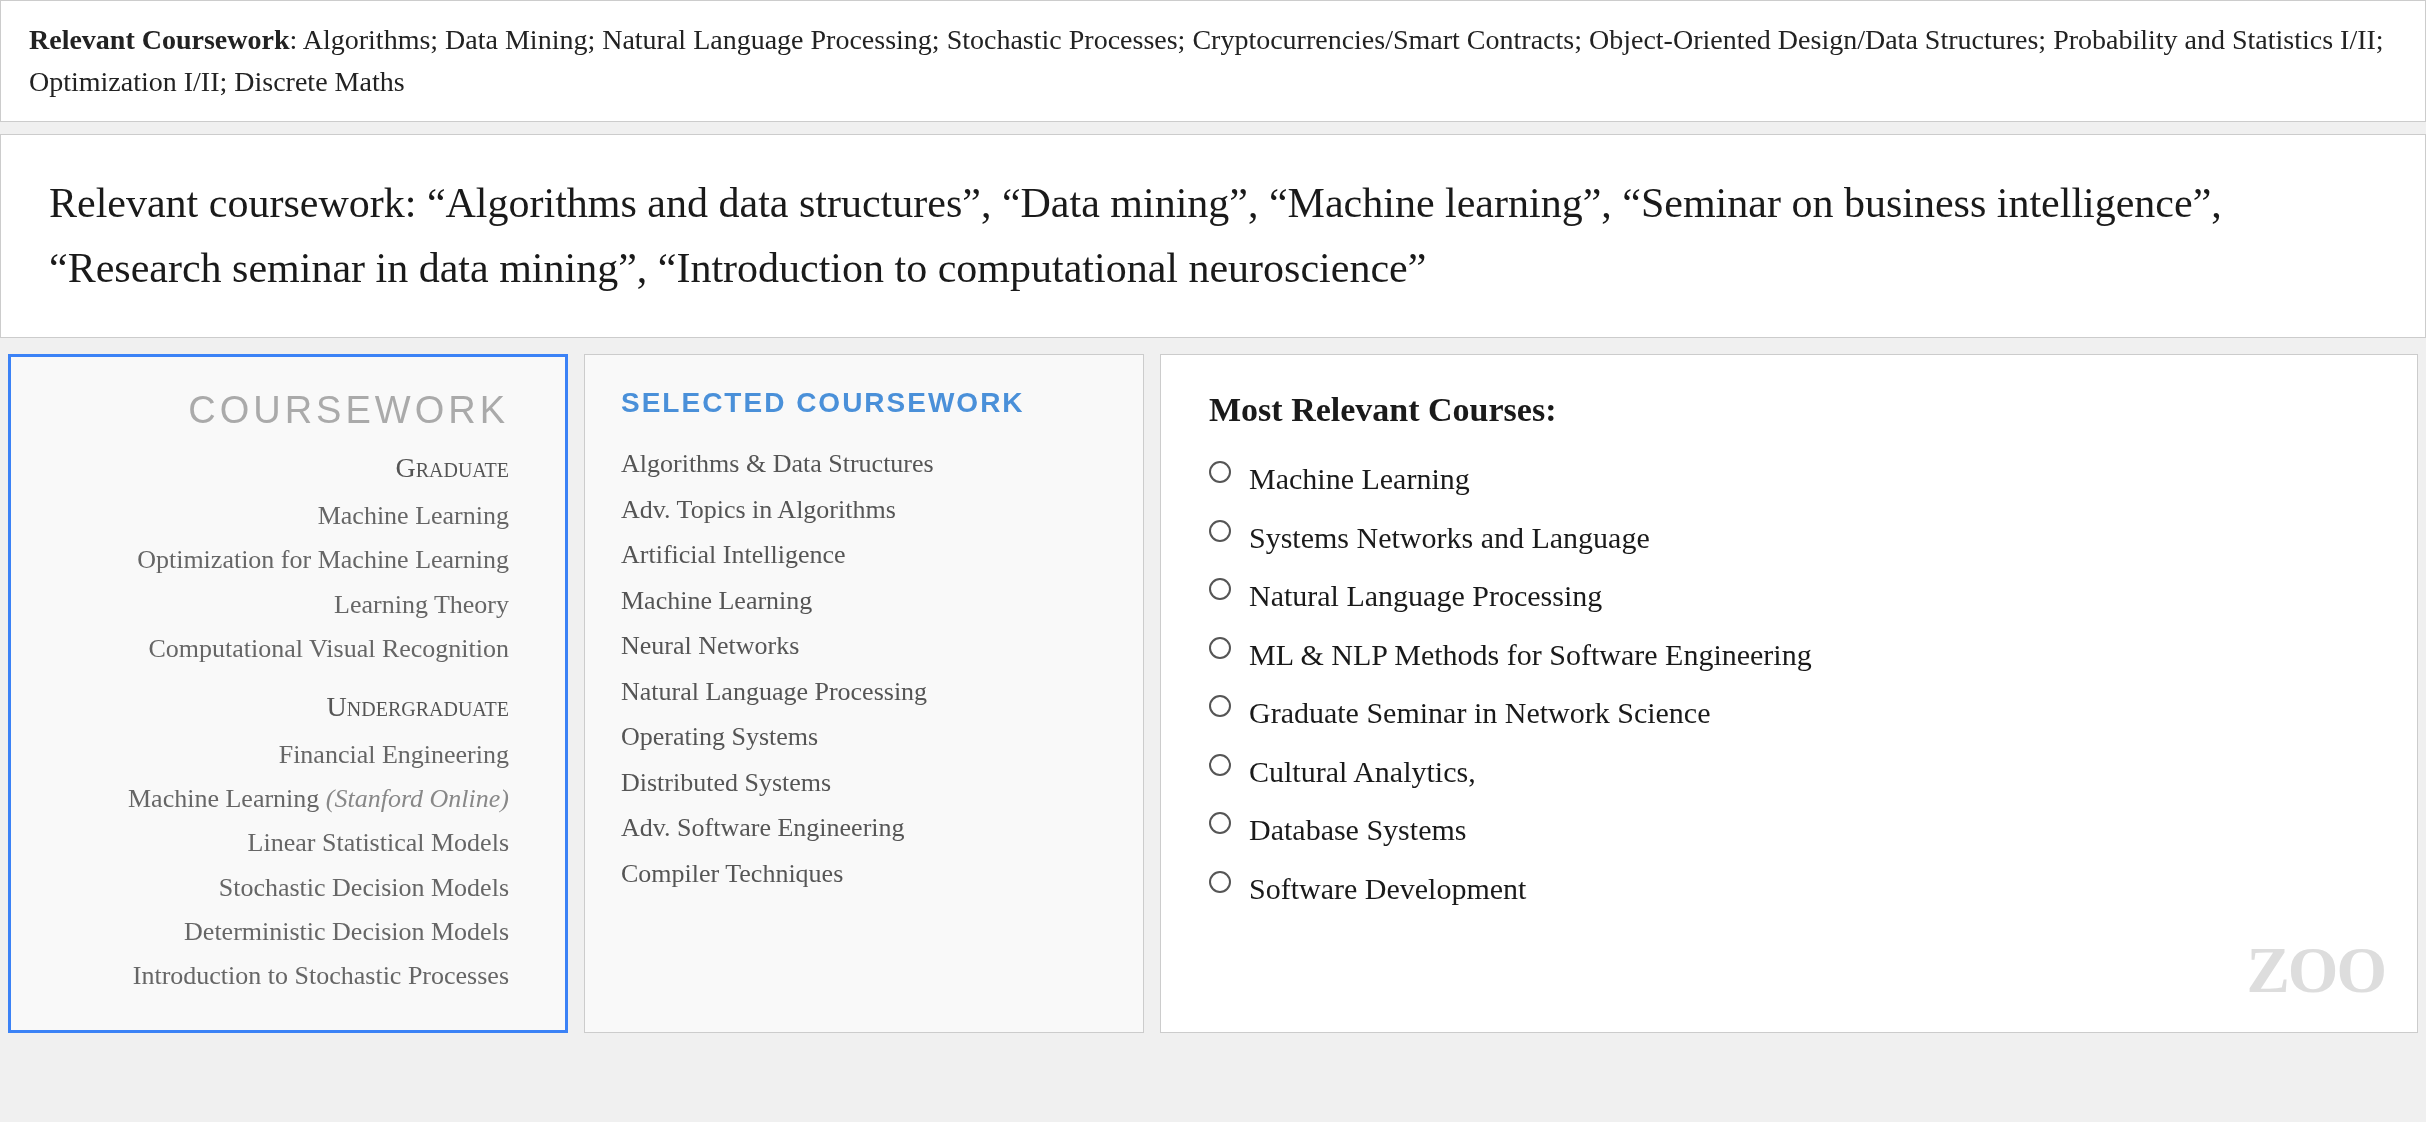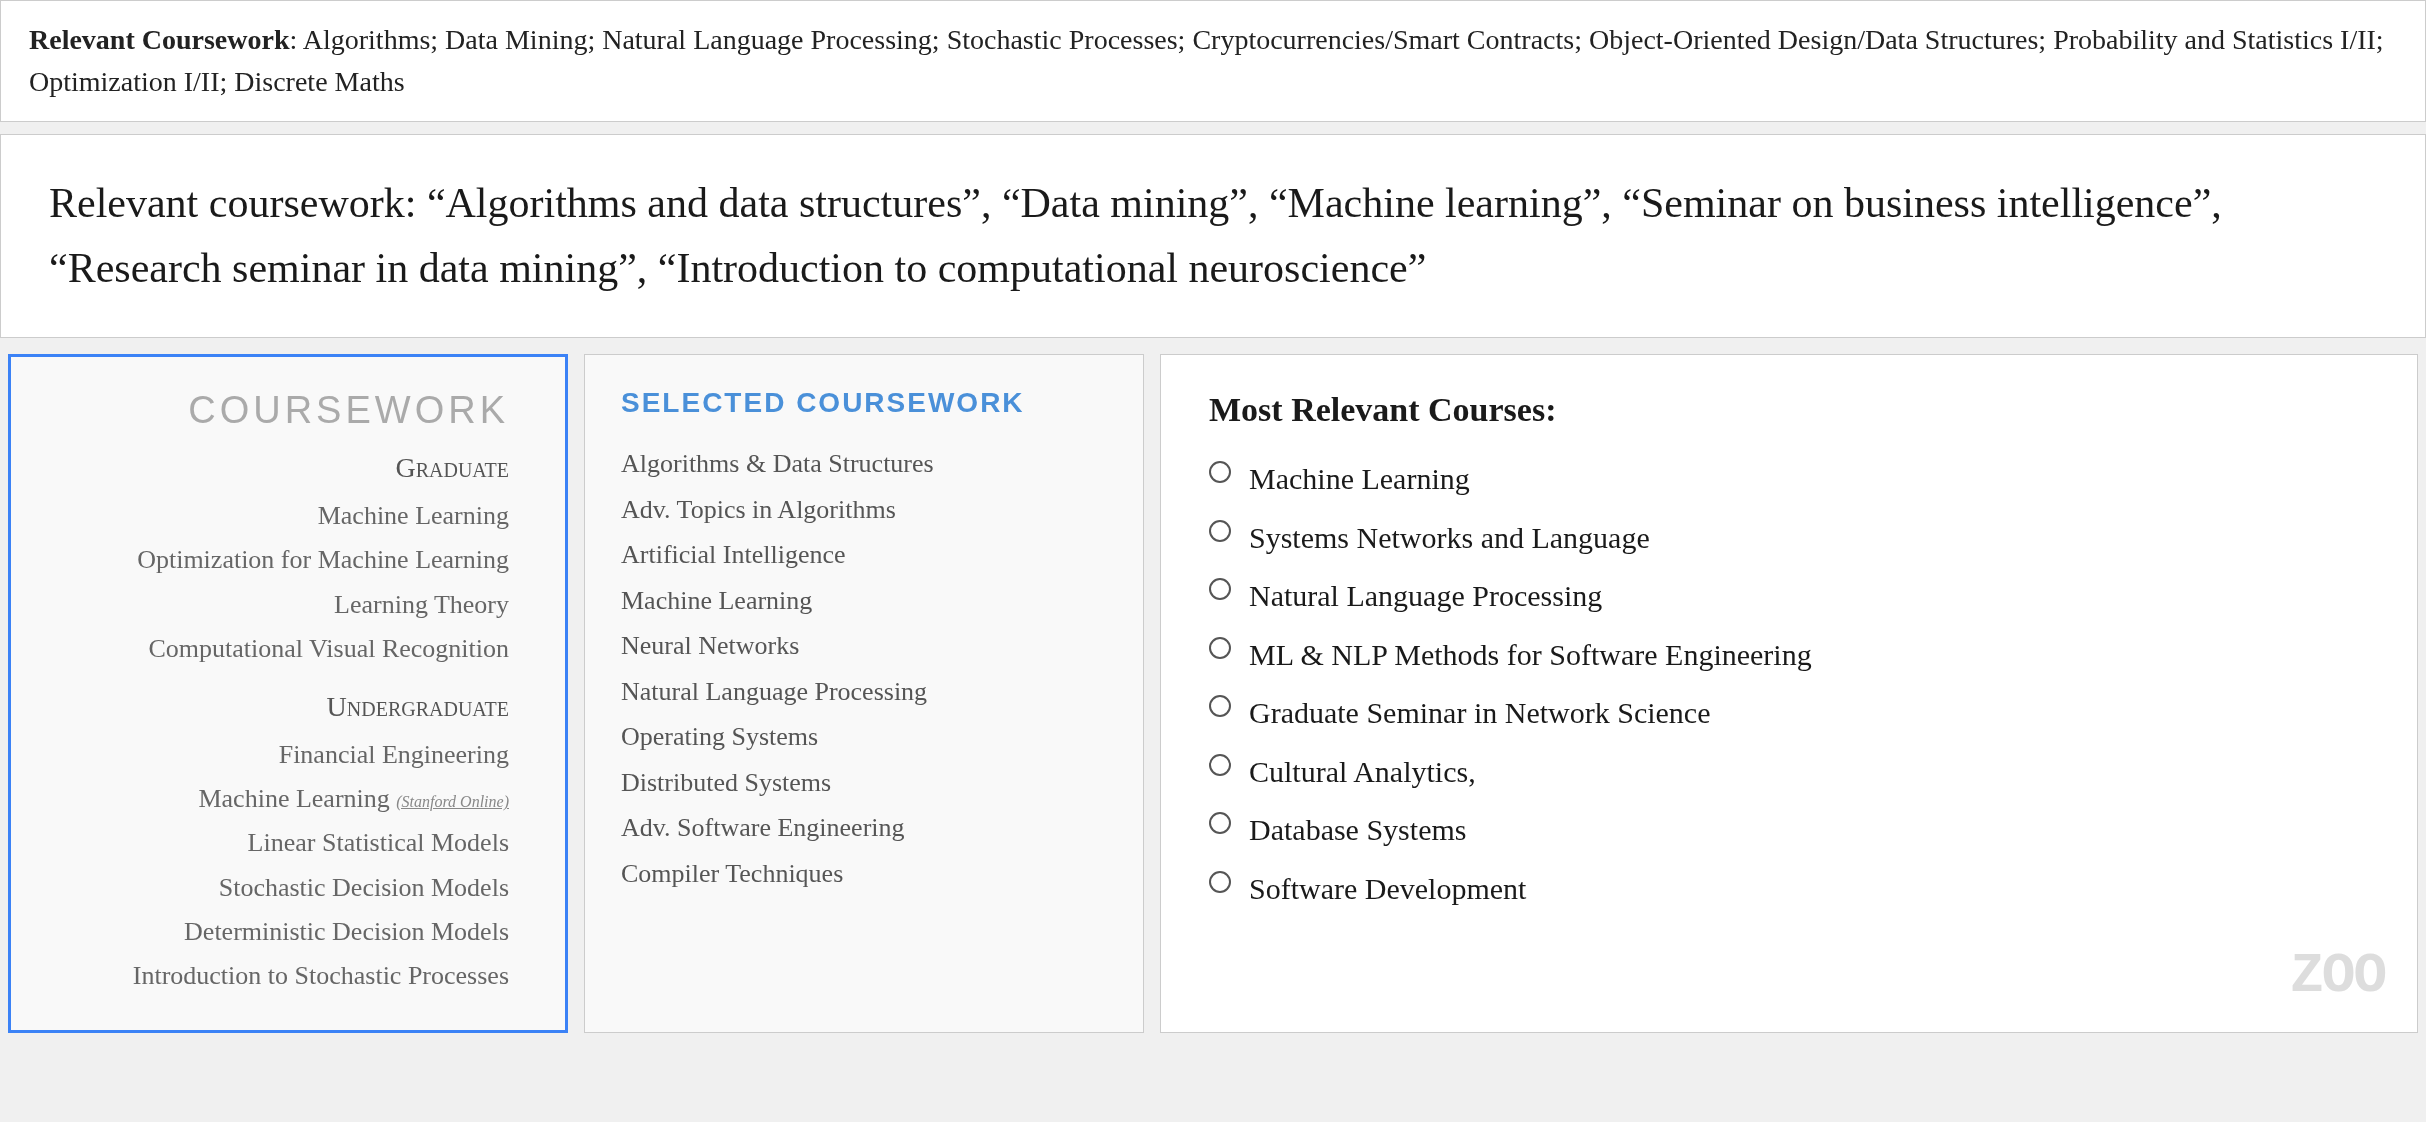--- a/index.html
+++ b/index.html
@@ -89,25 +89,24 @@
     }
 
     .col-left .course-item {
       font-size: 26px;
       color: #666666;
       line-height: 1.7;
       font-family: Georgia, serif;
     }
 
     .col-left .course-item .small-italic {
-      font-size: 16px;
+      font-size: 26px;
       font-style: italic;
       font-family: Georgia, serif;
       color: #888888;
-      text-decoration: underline;
     }
 
     
     .col-mid {
       background: #f9f9f9;
       border: 1px solid #cccccc;
       padding: 32px 36px;
       width: 560px;
       flex-shrink: 0;
       margin-left: 16px;
@@ -166,23 +165,23 @@
       border: 2px solid #555555;
       margin-right: 18px;
       margin-top: 8px;
       flex-shrink: 0;
     }
 
     .zoom-watermark {
       position: absolute;
       bottom: 24px;
       right: 32px;
-      font-size: 56px;
+      font-size: 65px;
       color: rgba(180, 180, 180, 0.45);
-      font-family: Liberation Mono, monospace;
+      font-family: Liberation Serif, serif;
       font-weight: bold;
       letter-spacing: -2px;
       pointer-events: none;
       user-select: none;
     }
   </style>
 </head>
 <body>
 
 <div class="main-container">

